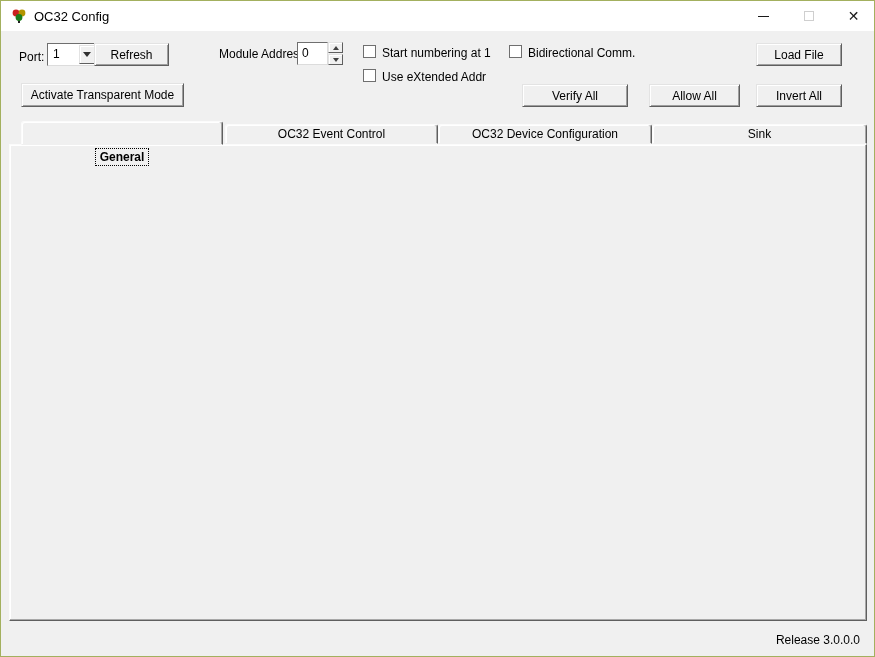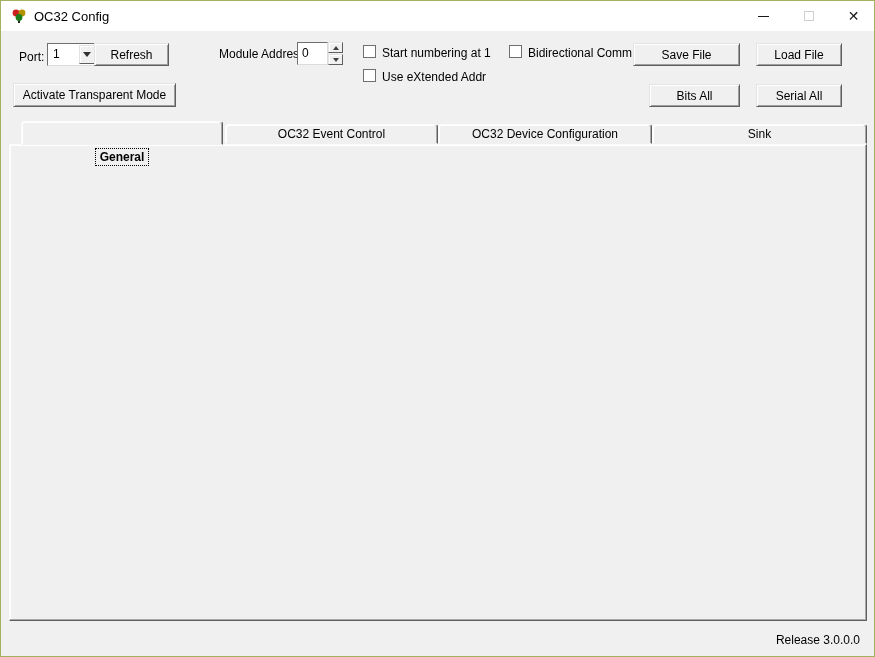--- a/index.html
+++ b/index.html
@@ -78,21 +78,21 @@
   </div>
 
   <span class="lbl" style="left:18px;top:49px">Port:</span>
   <div class="combo" style="left:46px;top:42px;width:50px;height:23px">
     <span class="combo-text">1</span>
     <span class="combo-btn">
         <span class="tri-combo"></span>
       </span>
   </div>
   <div class="btn" style="left:93px;top:42px;width:75px;height:23px">Refresh</div>
-  <div class="btn" style="left:12px;top:82px;width:163px;height:24px">Activate Transparent Mode</div>
+  <div class="btn" style="left:20px;top:82px;width:163px;height:24px">Activate Transparent Mode</div>
 
   <span class="lbl" style="left:218px;top:46px">Module Address</span>
   <div class="spin" style="left:296px;top:41px;width:46px;height:23px">
     <span class="spin-text" style="width:31px">0</span>
     <span class="spin-btns" style="left:31px">
       <span class="spin-b" style="top:0">
           <span class="tri-up"></span>
         </span>
       <span class="spin-b" style="top:12px;height:11px">
           <span class="tri-dn"></span>
@@ -100,24 +100,24 @@
     </span>
   </div>
 
   <span class="cb-box" style="left:362px;top:44px"></span>
   <span class="lbl" style="left:381px;top:45px">Start numbering at 1</span>
   <span class="cb-box" style="left:362px;top:68px"></span>
   <span class="lbl" style="left:381px;top:69px">Use eXtended Addr</span>
   <span class="cb-box" style="left:508px;top:44px"></span>
   <span class="lbl" style="left:527px;top:45px">Bidirectional Comm.</span>
 
-  <div class="btn" style="left:632px;top:42px;width:107px;height:23px">Save File</div>
   <div class="btn" style="left:755px;top:42px;width:86px;height:23px">Load File</div>
-  <div class="btn" style="left:648px;top:83px;width:91px;height:23px">Bits All</div>
-  <div class="btn" style="left:755px;top:83px;width:86px;height:23px">Serial All</div>
+  <div class="btn" style="left:521px;top:83px;width:106px;height:23px">Verify All</div>
+  <div class="btn" style="left:648px;top:83px;width:91px;height:23px">Allow All</div>
+  <div class="btn" style="left:755px;top:83px;width:86px;height:23px">Invert All</div>
 
   <div class="tab-panel"></div>
   <div class="tab active" style="left:20px;width:202px">
       <span class="focus-rect">General</span>
     </div>
   <div class="tab" style="left:224px;width:213px">
       <span>OC32 Event Control</span>
     </div>
   <div class="tab" style="left:437px;width:214px">
       <span>OC32 Device Configuration</span>

